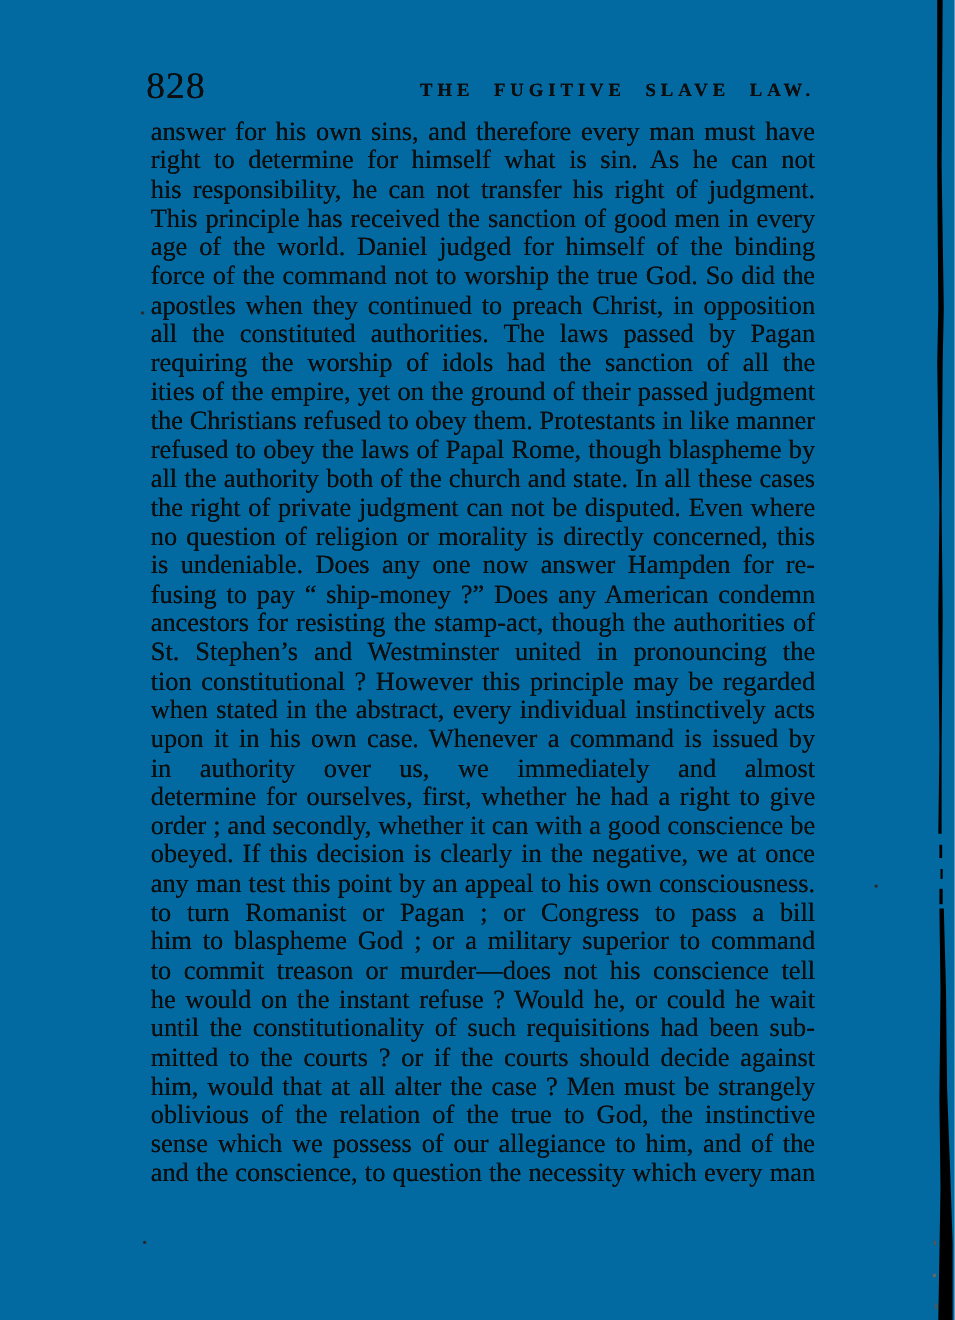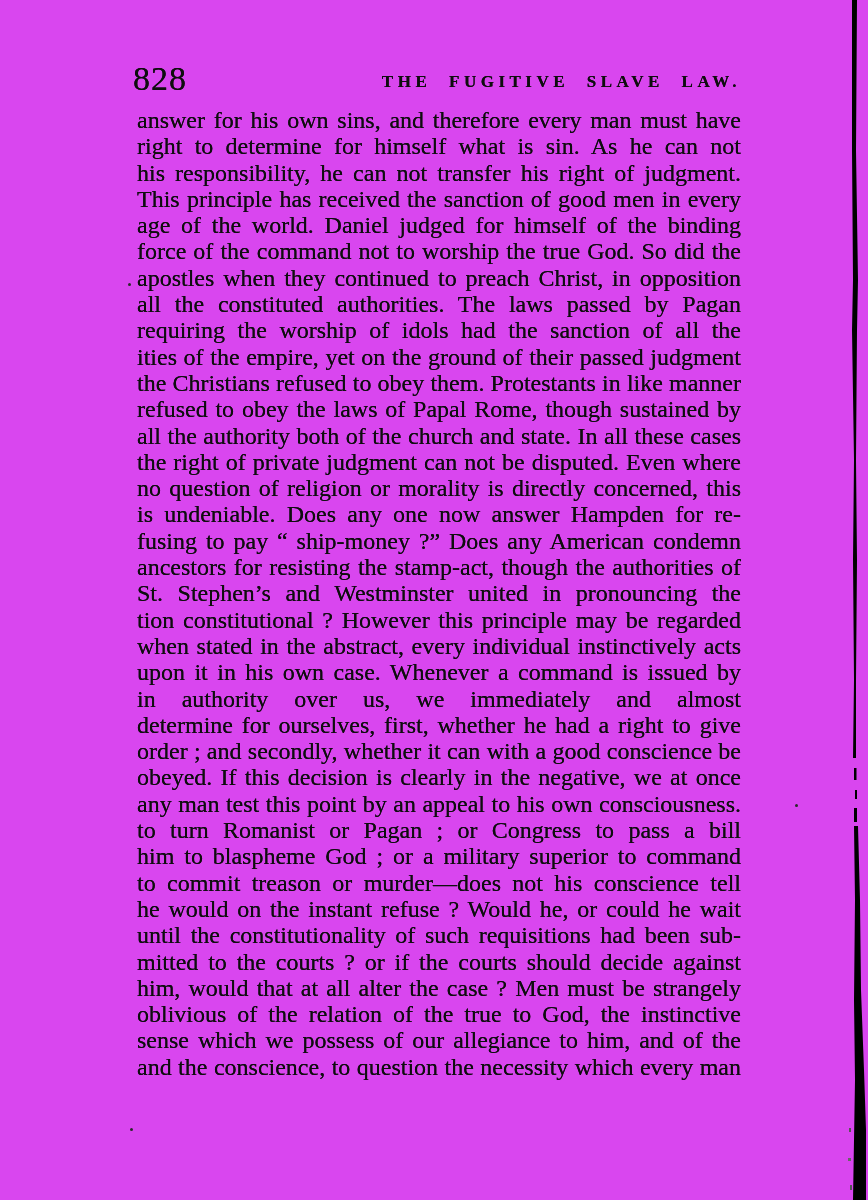--- a/index.html
+++ b/index.html
@@ -1,20 +1,20 @@
 <!DOCTYPE html>
 <html><head>
 <meta charset="utf-8">
 <style>
   html, body { margin: 0; padding: 0; background: #ffffff; }
   .page {
     position: relative;
     width: 868px;
     height: 1200px;
-    background: #d946ef;
+    background: #0369a1;
     overflow: hidden;
     font-family: "Liberation Serif", "DejaVu Serif", serif;
     color: #0e0e0e;
   }
   .header {
     position: absolute;
     top: 54px;
     left: 137px;
     width: 604px;
     height: 40px;
@@ -83,21 +83,21 @@
       <div class="line">right to determine for himself what is sin.  As he can not transfer</div>
       <div class="line">his responsibility, he can not transfer his right of judgment.</div>
       <div class="line">This principle has received the sanction of good men in every</div>
       <div class="line">age of the world.  Daniel judged for himself of the binding</div>
       <div class="line">force of the command not to worship the true God.  So did the</div>
       <div class="line">apostles when they continued to preach Christ, in opposition to</div>
       <div class="line">all the constituted authorities.  The laws passed by Pagan Rome</div>
       <div class="line">requiring the worship of idols had the sanction of all the author-</div>
       <div class="line">ities of the empire, yet on the ground of their passed judgment</div>
       <div class="line">the Christians refused to obey them.  Protestants in like manner</div>
-      <div class="line">refused to obey the laws of Papal Rome, though sustained by</div>
+      <div class="line">refused to obey the laws of Papal Rome, though blaspheme by</div>
       <div class="line">all the authority both of the church and state.  In all these cases</div>
       <div class="line">the right of private judgment can not be disputed.  Even where</div>
       <div class="line">no question of religion or morality is directly concerned, this right</div>
       <div class="line">is undeniable.  Does any one now answer Hampden for re-</div>
       <div class="line">fusing to pay “ ship-money ?”  Does any American condemn our</div>
       <div class="line">ancestors for resisting the stamp-act, though the authorities of</div>
       <div class="line">St. Stephen’s and Westminster united in pronouncing the imposi-</div>
       <div class="line">tion constitutional ?  However this principle may be regarded</div>
       <div class="line">when stated in the abstract, every individual instinctively acts</div>
       <div class="line">upon it in his own case.  Whenever a command is issued by one</div>

